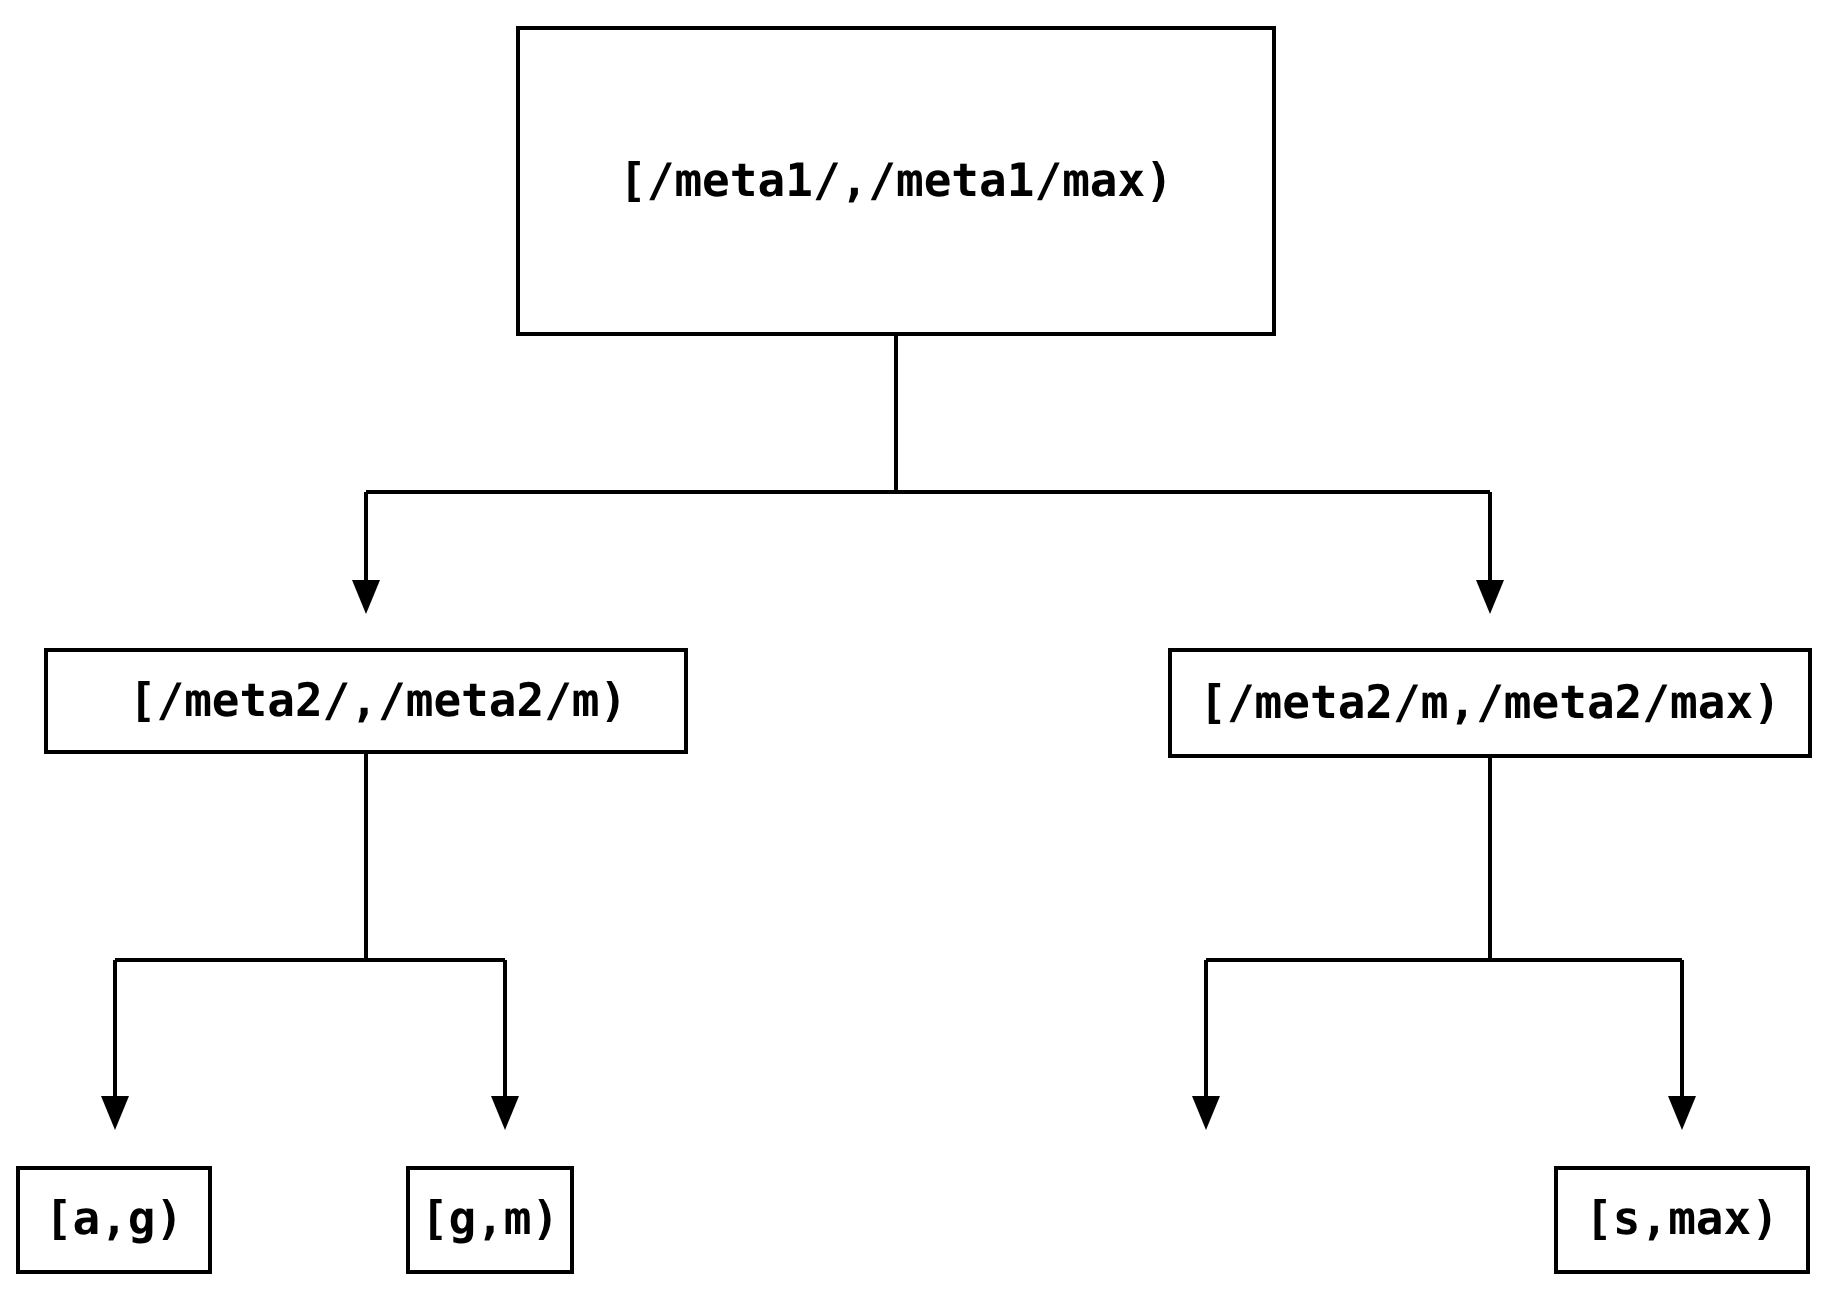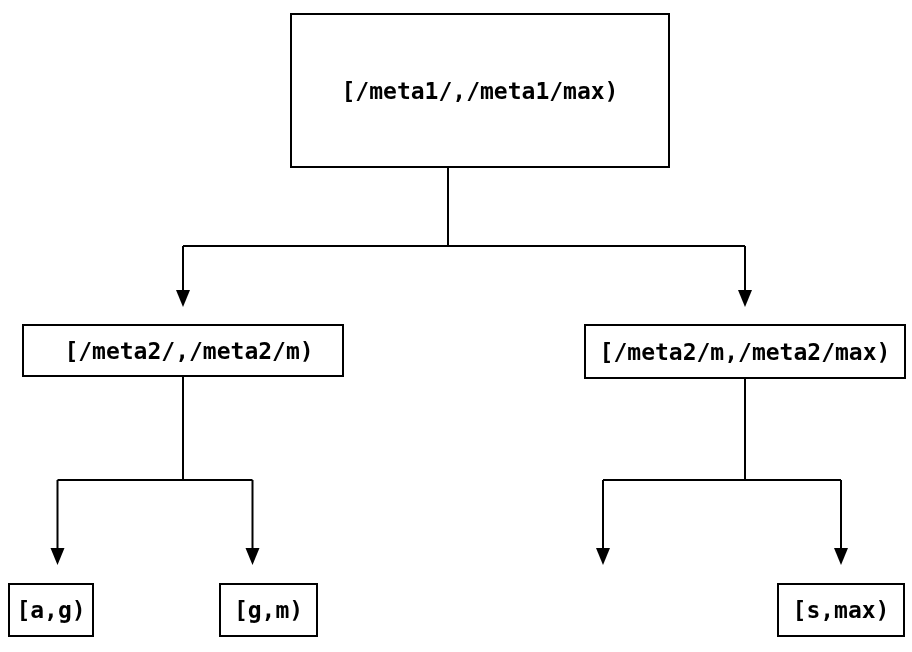--- a/index.html
+++ b/index.html
@@ -29,25 +29,25 @@
     background: #ffffff;
     color: #000000;
     display: flex;
     align-items: center;
     justify-content: center;
     font-size: 23px;
     font-weight: bold;
     letter-spacing: 0;
     white-space: nowrap;
   }
-  .node-root { left: 258px; top: 13px;  width: 380px; height: 155px; margin-left: 32px; }
+  .node-root { left: 258px; top: 13px;  width: 380px; height: 155px; }
   .node-l    { left: 22px;  top: 324px; width: 322px; height: 53px; padding-left: 12px;  }
   .node-r    { left: 584px; top: 324px; width: 322px; height: 55px;  }
-  .node-ll   { left: 8px;   top: 583px; width: 86px;  height: 54px;  }
-  .node-lr   { left: 203px; top: 583px; width: 99px;  height: 54px; margin-left: 16px;  }
+  .node-ll   { left: 8px;   top: 583px; width: 98px;  height: 54px;  }
+  .node-lr   { left: 203px; top: 583px; width: 84px;  height: 54px;  }
   .node-rl   { left: 553px; top: 583px; width: 100px; height: 54px;  }
   .node-rr   { left: 777px; top: 583px; width: 128px; height: 54px;  }
 </style>
 </head>
 <body>
 
 <div class="canvas">
 
   <svg class="edges" viewBox="0 0 912 652" xmlns="http://www.w3.org/2000/svg">
 

